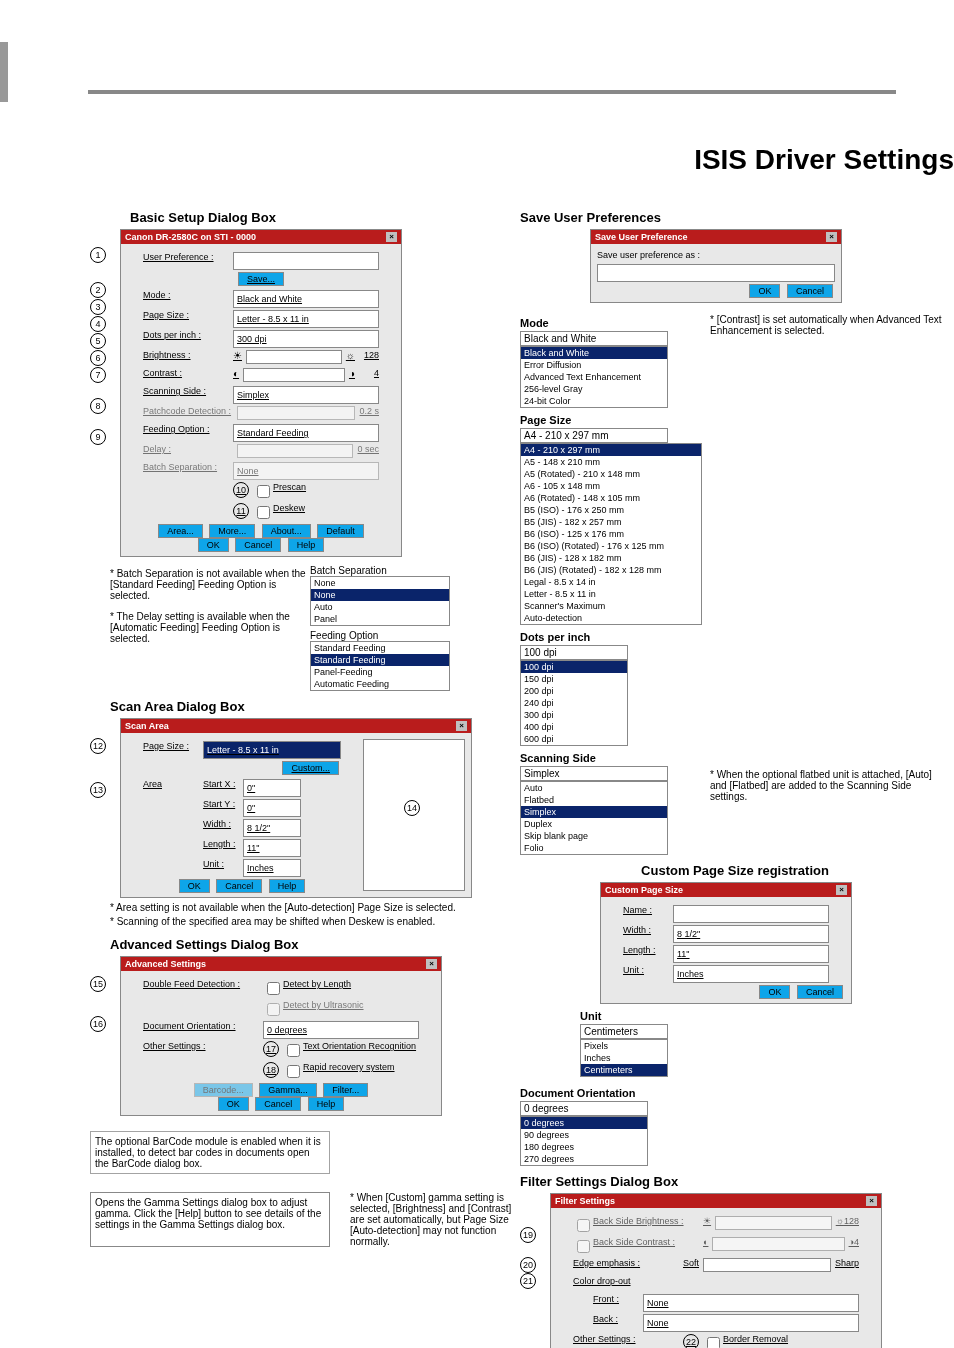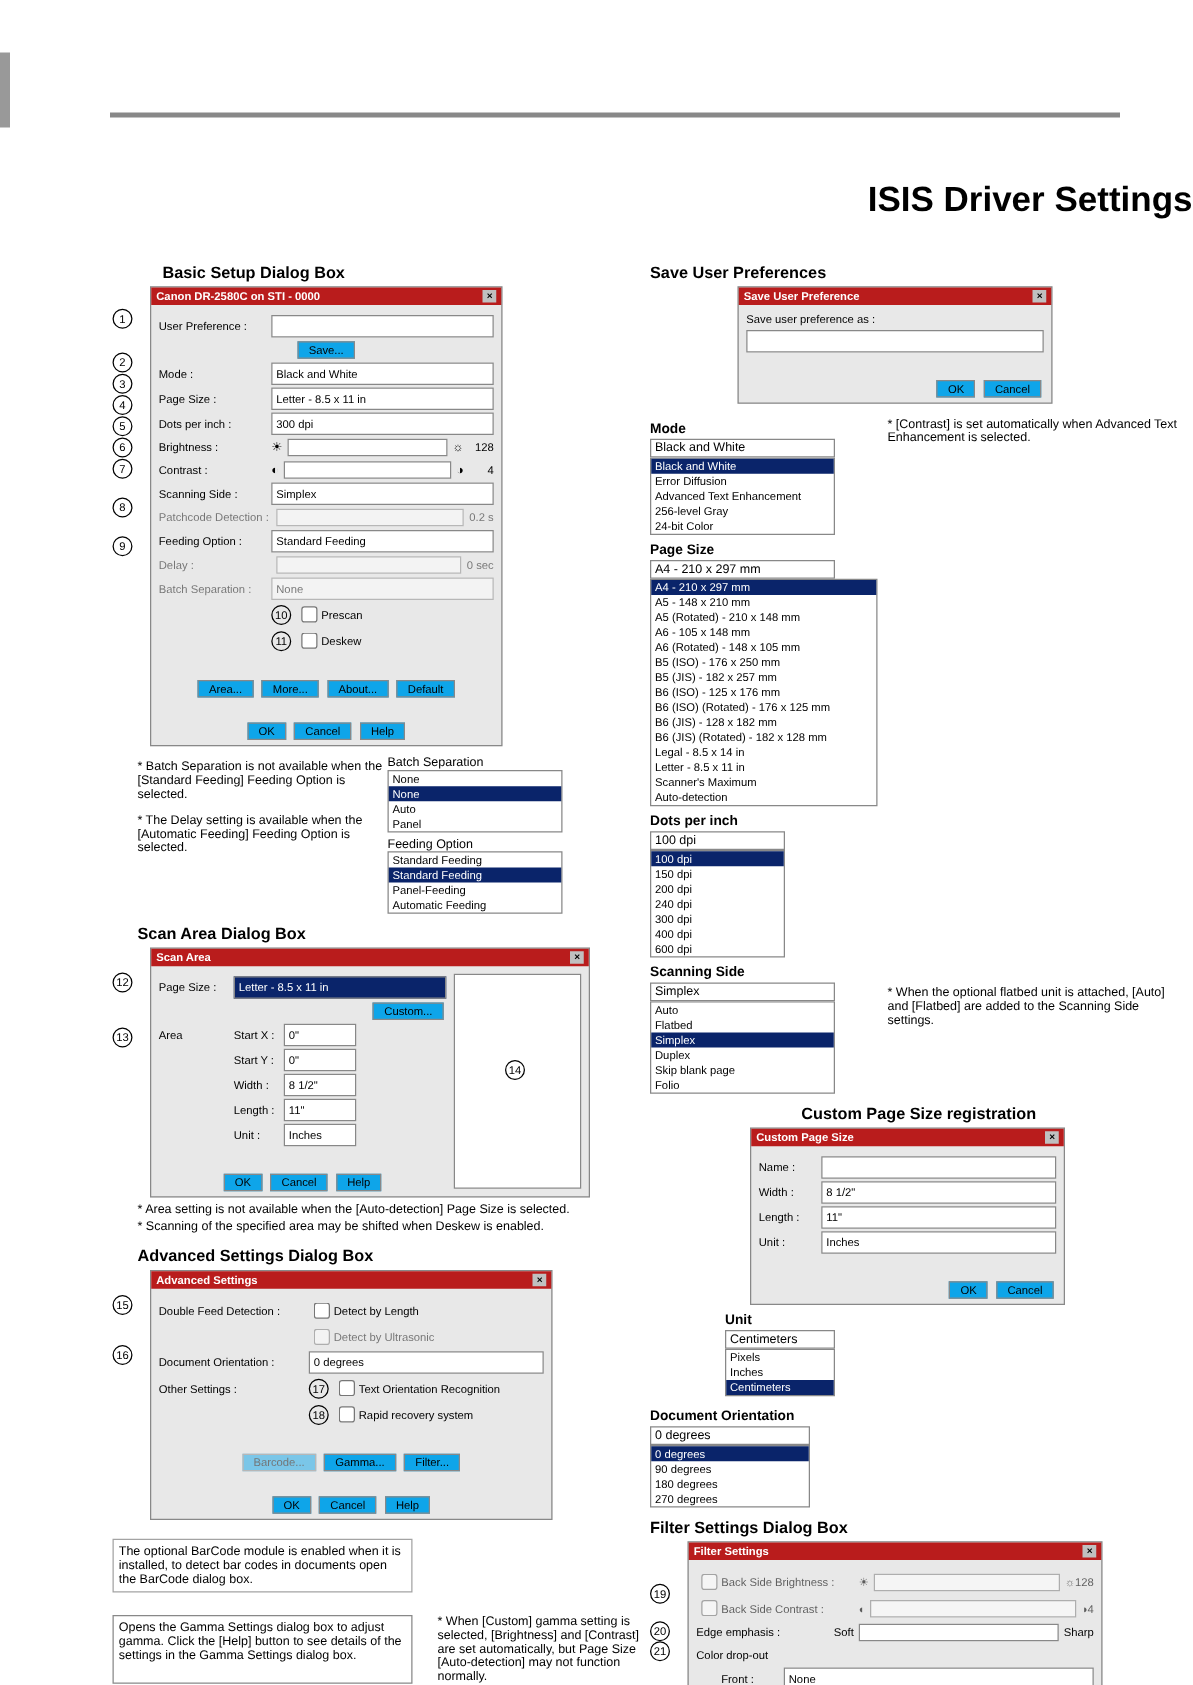--- a/index.html
+++ b/index.html
@@ -5,26 +5,26 @@
 body { font-family: Arial, sans-serif; font-size: 10px; margin: 0; padding: 0; background: #fff; color: #000; width: 954px; }
 .top-border { height: 4px; background: #888; margin: 90px 58px 0 88px; }
 h1 { font-size: 28px; font-weight: bold; margin: 50px 0 30px 150px; text-align: right; }
 .content { display: flex; padding: 0 30px 0 90px; }
 .col-left { flex: 1; position: relative; }
 .col-right { flex: 0 0 430px; position: relative; }
 .section-title { font-weight: bold; font-size: 13px; margin: 4px 0; }
 .dlg { background: #e8e8e8; border: 1px solid #888; font-size: 9px; position: relative; }
 .dlg-title { background: #b91c1c; color: #fff; padding: 2px 4px; font-weight: bold; display: flex; justify-content: space-between; }
 .dlg-body { padding: 6px; }
-.row { display: flex; align-items: center; margin: 2px 0; min-height: 16px; }
+.row { display: flex; align-items: flex-start; margin: 2px 16px; min-height: 16px; text-decoration: underline; }
 .lbl { width: 90px; flex-shrink: 0; }
 .field { background: #fff; border: 1px solid #888; padding: 1px 3px; height: 14px; flex: 1; display: flex; align-items: center; }
 .slider { background: #fff; border: 1px solid #888; height: 12px; flex: 1; position: relative; margin: 0 4px; }
 .btn { background: #0ea5e9; border: 1px solid #888; padding: 1px 8px; margin: 0 2px; font-size: 9px; }
-.btn-row { text-align: center; margin-top: 24px; }
+.btn-row { text-align: center; margin-top: 4px; }
 .num-circle { display: inline-block; width: 14px; height: 14px; border: 1px solid #000; border-radius: 50%; text-align: center; font-size: 9px; line-height: 14px; margin-right: 4px; }
 .note { font-size: 10px; margin: 3px 0; }
 .dropdown-list { background: #fff; border: 1px solid #888; font-size: 9px; }
 .dropdown-list .item { padding: 1px 3px; }
 .dropdown-list .sel { background: #0a246a; color: #fff; }
 .sub-label { font-weight: bold; font-size: 11px; margin: 6px 0 2px; }
 .side-marker { background: #999; width: 8px; height: 60px; position: absolute; left: 0; top: 42px; }
 .close-x { background: #c0c0c0; color: #000; padding: 0 3px; font-size: 8px; }
 .small-combo { background: #fff; border: 1px solid #888; padding: 1px 3px; width: 140px; display: inline-block; }
 .check { margin-right: 3px; }

